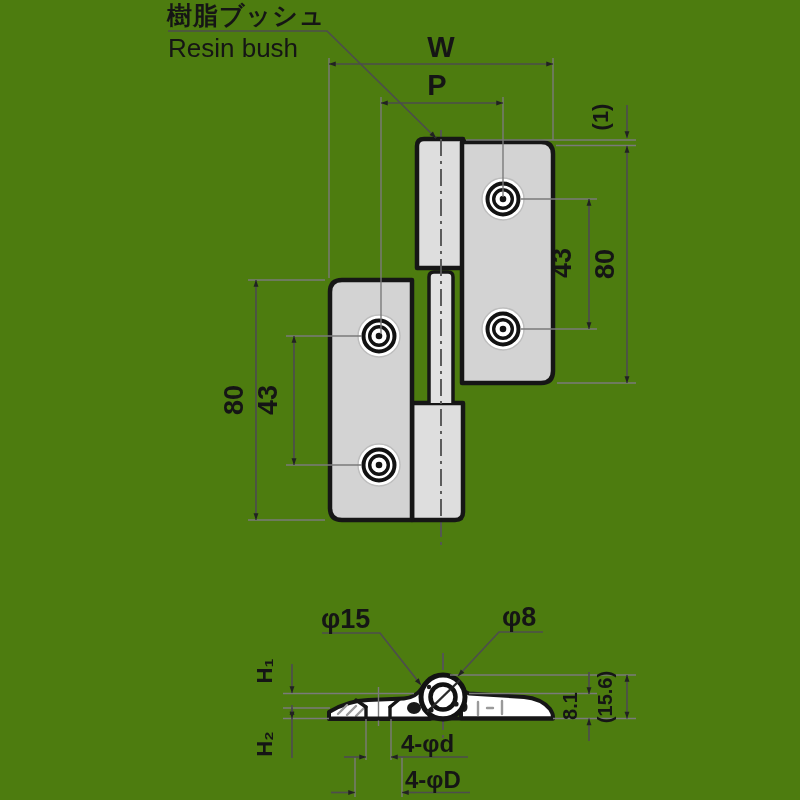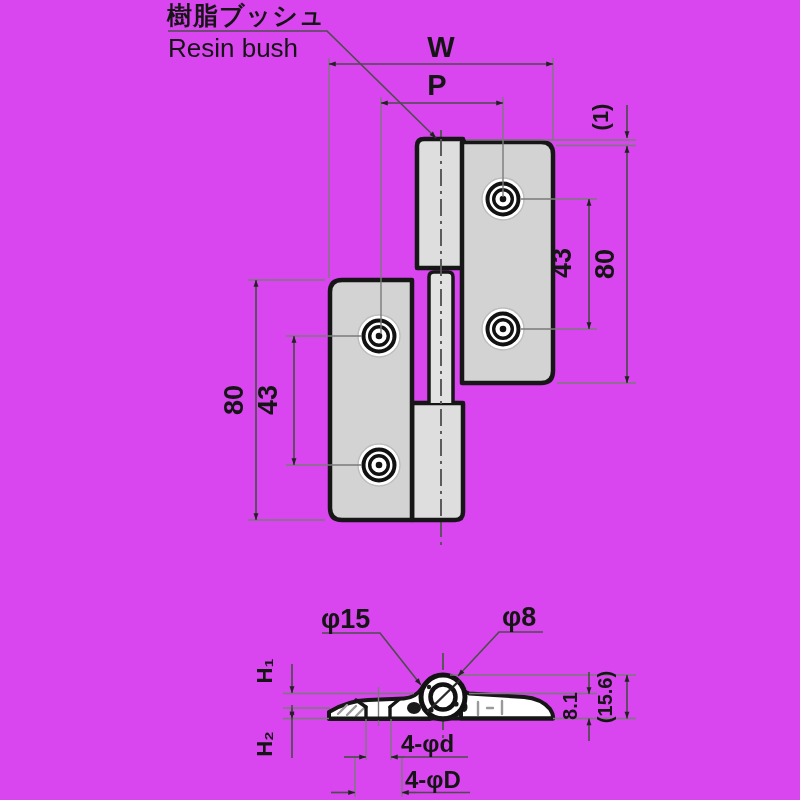--- a/index.html
+++ b/index.html
@@ -1,16 +1,16 @@
 <!DOCTYPE html>
 <html><head>
 <meta charset="utf-8">
 <style>
   html,body{margin:0;padding:0;background:#fff;}
-  .stage{position:relative;width:800px;height:800px;background:#d946ef;overflow:hidden;
+  .stage{position:relative;width:800px;height:800px;background:#4d7c0f;overflow:hidden;
          font-family:"Liberation Sans","DejaVu Sans",sans-serif;}
   svg{display:block}
   text{fill:#151515;}
   .jp{font-size:25px;font-weight:700;letter-spacing:1px;}
   .en{font-size:26px;font-weight:500;}
   .big{font-size:29px;font-weight:700;}
   .dim{font-size:27px;font-weight:600;}
   .dimsm{font-size:22px;font-weight:600;}
   .dimxs{font-size:20px;font-weight:600;}
   .dimh{font-size:22px;font-weight:700;}

